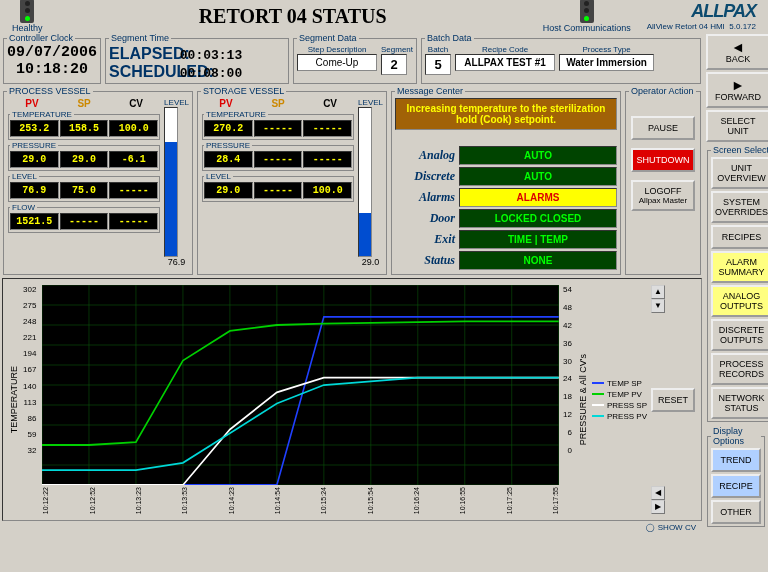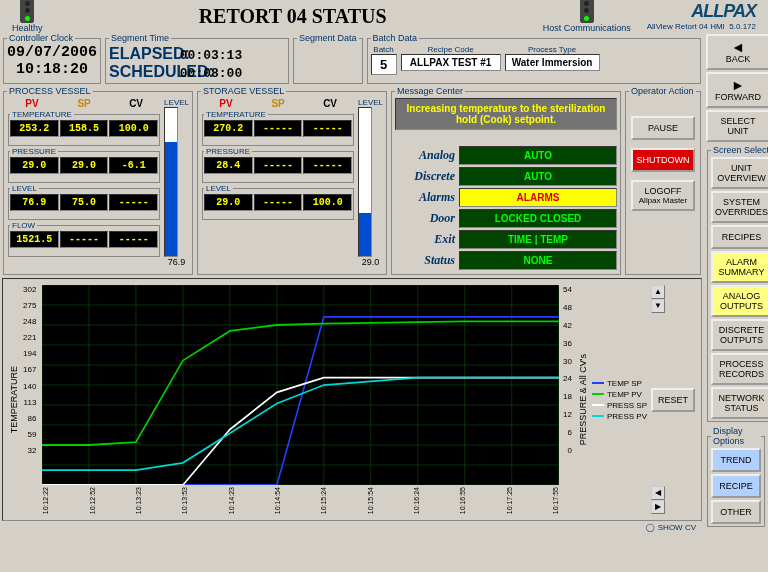--- a/index.html
+++ b/index.html
@@ -18,26 +18,26 @@
 legend{font-size:9px;color:#003366;padding:0 2px}
 .clock{font-family:"Courier New",monospace;font-weight:bold;font-size:15px;text-align:center;line-height:1.1}
 .seglbl{display:inline-block;width:68px;font-size:16px;font-weight:bold;color:#003366;text-align:right}
 .segval{font-family:"Courier New",monospace;font-weight:bold;font-size:13px}
 .dbox{background:#fff;border:1px inset #888;padding:2px 6px;text-align:center;font-size:10px}
 .dboxl{font-size:8px;color:#003366;text-align:center}
 .main{display:flex;gap:2px;padding:0 2px}
 .pv-sp-cv{display:flex;gap:2px}
 .pv-sp-cv span{flex:1;text-align:center;font-size:10px;font-weight:bold}
 .pv{color:#d00}.sp{color:#c80}
-.valrow{display:flex;gap:1px;margin-bottom:7px}
+.valrow{display:flex;gap:1px;margin-bottom:1px}
 .vcell{background:#000;color:#ff0;font-family:"Courier New",monospace;font-weight:bold;font-size:10px;text-align:center;padding:2px 0;flex:1;border:1px inset #888;min-width:32px}
 .vlbl{font-size:8px;color:#003366}
 .bar-out{width:14px;height:150px;border:1px inset #888;background:#fff;position:relative}
 .bar-in{position:absolute;bottom:0;width:100%;background:#004dd0}
-.msg{background:#737373;color:#ff0;text-align:center;padding:4px;font-size:10px;font-weight:bold;border:1px inset #888}
+.msg{background:#a16207;color:#ff0;text-align:center;padding:4px;font-size:10px;font-weight:bold;border:1px inset #888}
 .status-row{display:flex;align-items:center;margin:2px 0;gap:4px}
 .status-lbl{width:60px;text-align:right;font-size:12px;font-weight:bold;font-style:italic;color:#003366;font-family:"Times New Roman",serif}
 .status-val{flex:1;background:#004400;color:#0f0;text-align:center;font-size:10px;font-weight:bold;padding:3px;border:1px inset #888}
 .status-val.yellow{background:#ff0;color:#d00}
 .btn{background:#d4d0c8;border:2px outset #eee;padding:4px 2px;font-size:9px;text-align:center;cursor:pointer;min-height:24px;display:flex;align-items:center;justify-content:center;flex-direction:column}
 .btn.wide{width:64px}
 .btn.red{background:#d00;color:#fff}
 .btn.yel{background:#ffff80}
 .btn.blu{background:#b0d0ff}
 .sidebar{width:64px;display:flex;flex-direction:column;gap:2px;padding:2px}
@@ -92,20 +92,30 @@
     <div class="clock">09/07/2006</div>
     <div class="clock">10:18:20</div>
   </fieldset>
   <fieldset style="width:184px">
           <legend>Segment Time</legend>
     <div><span class="seglbl">ELAPSED:</span> <span class="segval">00:03:13</span></div>
     <div><span class="seglbl">SCHEDULED:</span> <span class="segval">00:08:00</span></div>
   </fieldset>
   <fieldset>
           <legend>Segment Data</legend>
+    <div style="display:flex;gap:4px">
+      <div>
+              <div class="dboxl">Step Description</div>
+              <div class="dbox" style="width:80px">Come-Up</div>
+            </div>
+      <div>
+              <div class="dboxl">Segment</div>
+              <div class="dbox" style="width:26px;font-weight:bold;font-size:13px">2</div>
+            </div>
+    </div>
   </fieldset>
   <fieldset style="flex:1">
           <legend>Batch Data</legend>
     <div style="display:flex;gap:4px">
       <div>
               <div class="dboxl">Batch</div>
               <div class="dbox" style="width:26px;font-weight:bold;font-size:13px">5</div>
             </div>
       <div>
               <div class="dboxl">Recipe Code</div>

